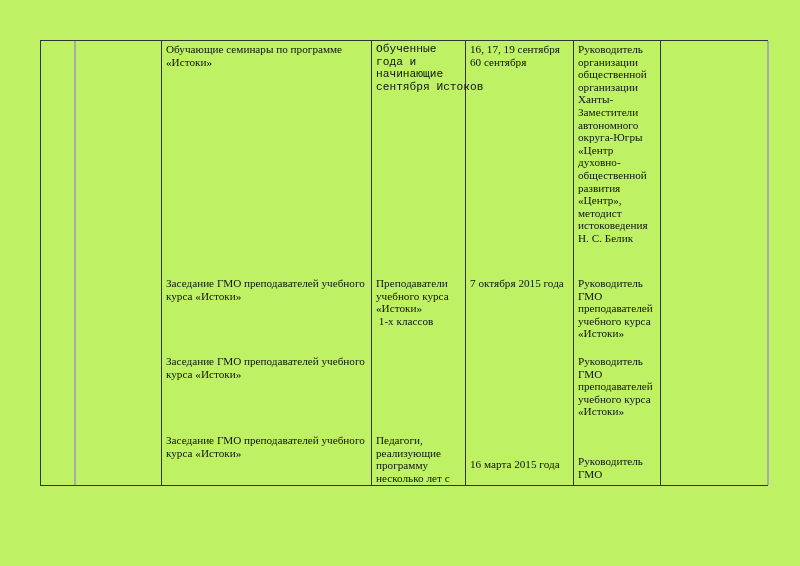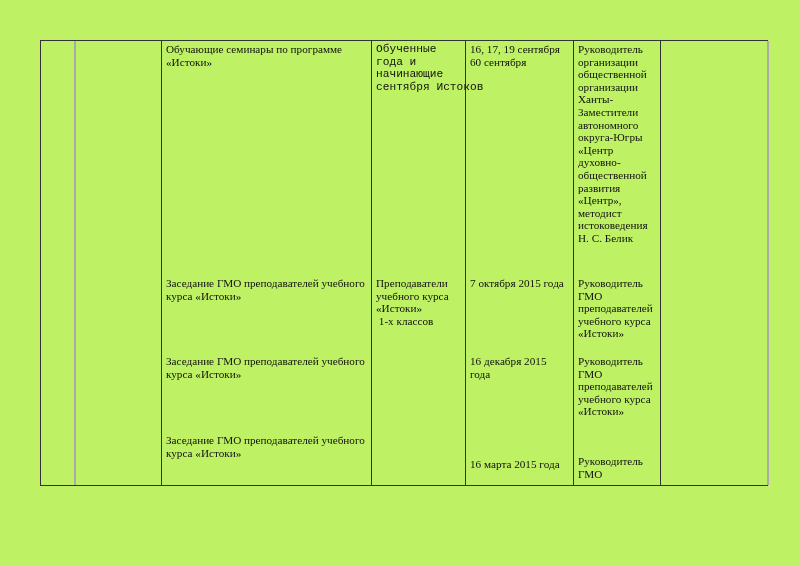--- a/index.html
+++ b/index.html
@@ -81,36 +81,38 @@
       <span class="ln">ГМО</span>
       <span class="ln">преподавателей</span>
       <span class="ln">учебного курса</span>
       <span class="ln">«Истоки»</span>
     </div>
 
     <div class="cell" style="left:126px; top:314px; width:205px;">
       <span class="ln">Заседание ГМО преподавателей учебного</span>
       <span class="ln">курса «Истоки»</span>
     </div>
-    <div class="cell" style="left:430px; top:314px; width:100px;">
-      <span class="ln">16 декабря 2015</span>
-      <span class="ln">года</span>
-    </div>
     <div class="cell" style="left:538px; top:314px; width:80px;">
       <span class="ln">Руководитель</span>
       <span class="ln">ГМО</span>
       <span class="ln">преподавателей</span>
       <span class="ln">учебного курса</span>
       <span class="ln">«Истоки»</span>
     </div>
 
     <div class="cell" style="left:126px; top:393px; width:205px;">
       <span class="ln">Заседание ГМО преподавателей учебного</span>
       <span class="ln">курса «Истоки»</span>
     </div>
+    <div class="cell" style="left:336px; top:393px; width:86px;">
+      <span class="ln">Педагоги,</span>
+      <span class="ln">реализующие</span>
+      <span class="ln">программу</span>
+      <span class="ln">несколько лет с</span>
+    </div>
     <div class="cell" style="left:430px; top:393px; width:100px;margin-top:24px;">
       <span class="ln">16 марта 2015 года</span>
     </div>
     <div class="cell" style="left:538px; top:414px; width:80px;">
       <span class="ln">Руководитель</span>
       <span class="ln">ГМО</span>
     </div>
   </div>
 </div>
 

